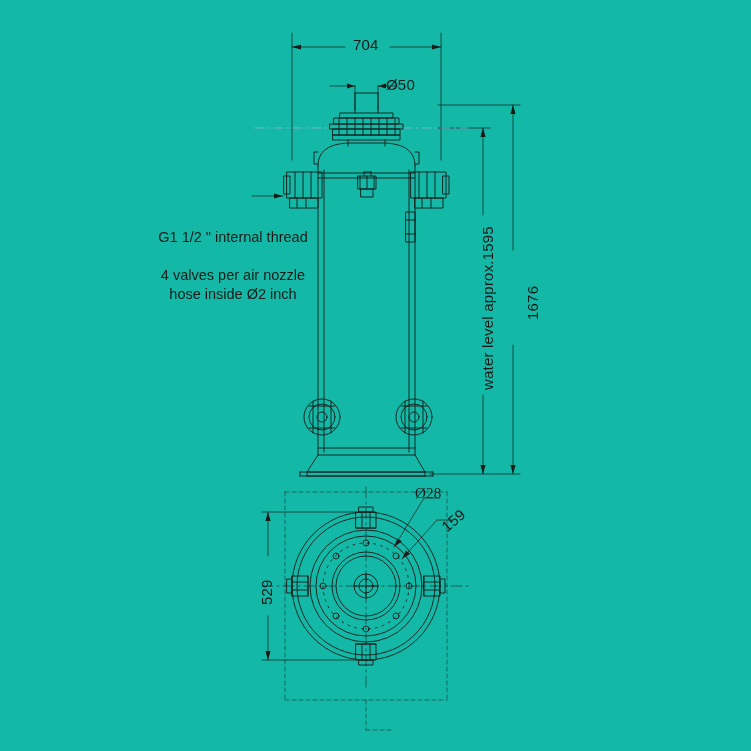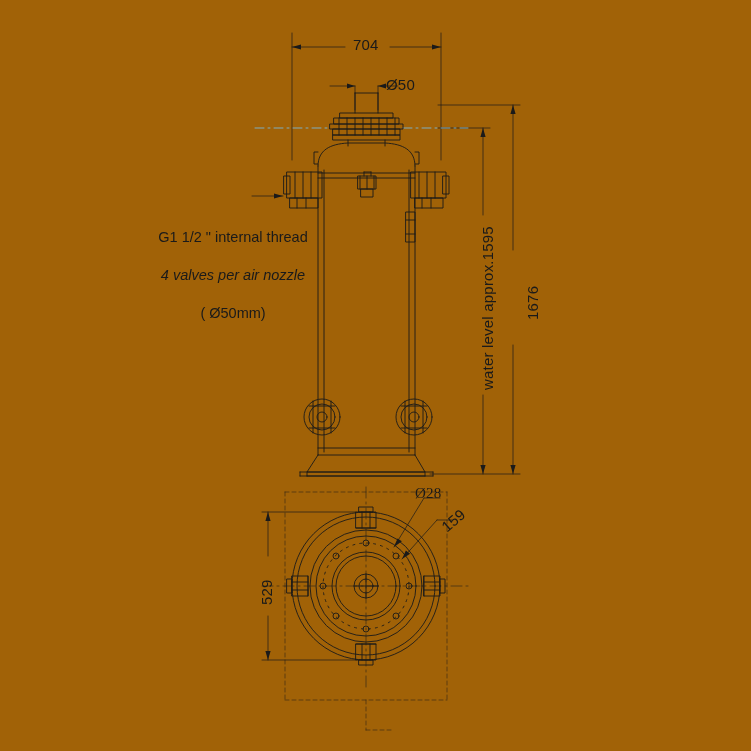--- a/index.html
+++ b/index.html
@@ -4,21 +4,21 @@
 <style>
   html, body {
     margin: 0;
     padding: 0;
     background: #ffffff;
   }
   #sheet {
     position: relative;
     width: 751px;
     height: 751px;
-    background: #a16207;
+    background: #14b8a6;
     font-family: "Liberation Sans", sans-serif;
     overflow: hidden;
   }
   .svg-layer {
     position: absolute;
     left: 0;
     top: 0;
     width: 751px;
     height: 751px;
   }
@@ -288,16 +288,16 @@
 
   <div class="lbl vert" style="left:479px; top:390px;">water level approx.1595</div>
 
   <div class="lbl vert" style="left:258px; top:605px;">529</div>
 
   <div class="lbl" style="left:415px; top:485px;font-family:Liberation Serif, serif;">Ø28</div>
 
   <div class="lbl" style="left:438px; top:522px; transform:rotate(-40deg); transform-origin:left top;">159</div>
 
   <div class="note" style="left:143px; top:228px; width:180px;">G1 1/2 " internal thread</div>
-  <div class="note" style="left:133px; top:266px; width:200px;font-style:italic;">4 valves per air nozzle</div>
-  <div class="note" style="left:143px; top:304px; width:180px;">( Ø50mm)</div>
+  <div class="note" style="left:133px; top:266px; width:200px;">4 valves per air nozzle</div>
+  <div class="note" style="left:143px; top:285px; width:180px;">hose inside Ø2 inch</div>
 
 </div>
 
 </body></html>

